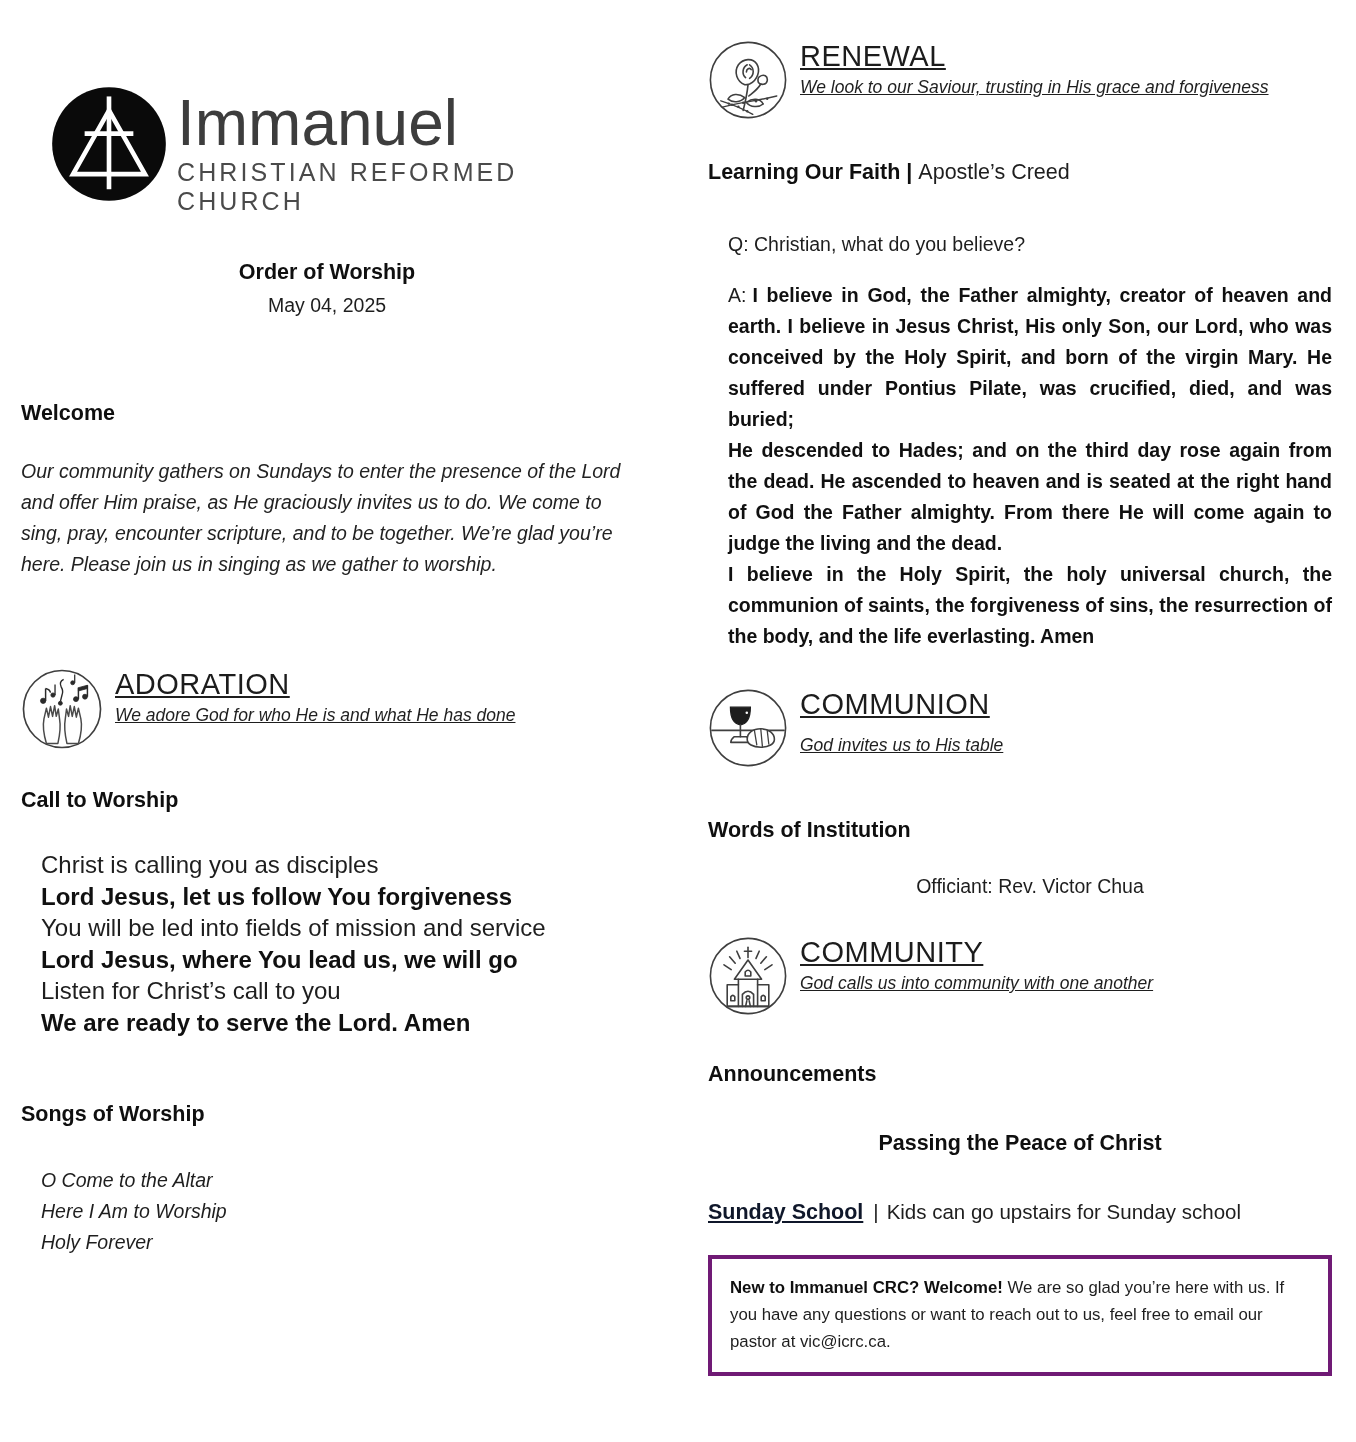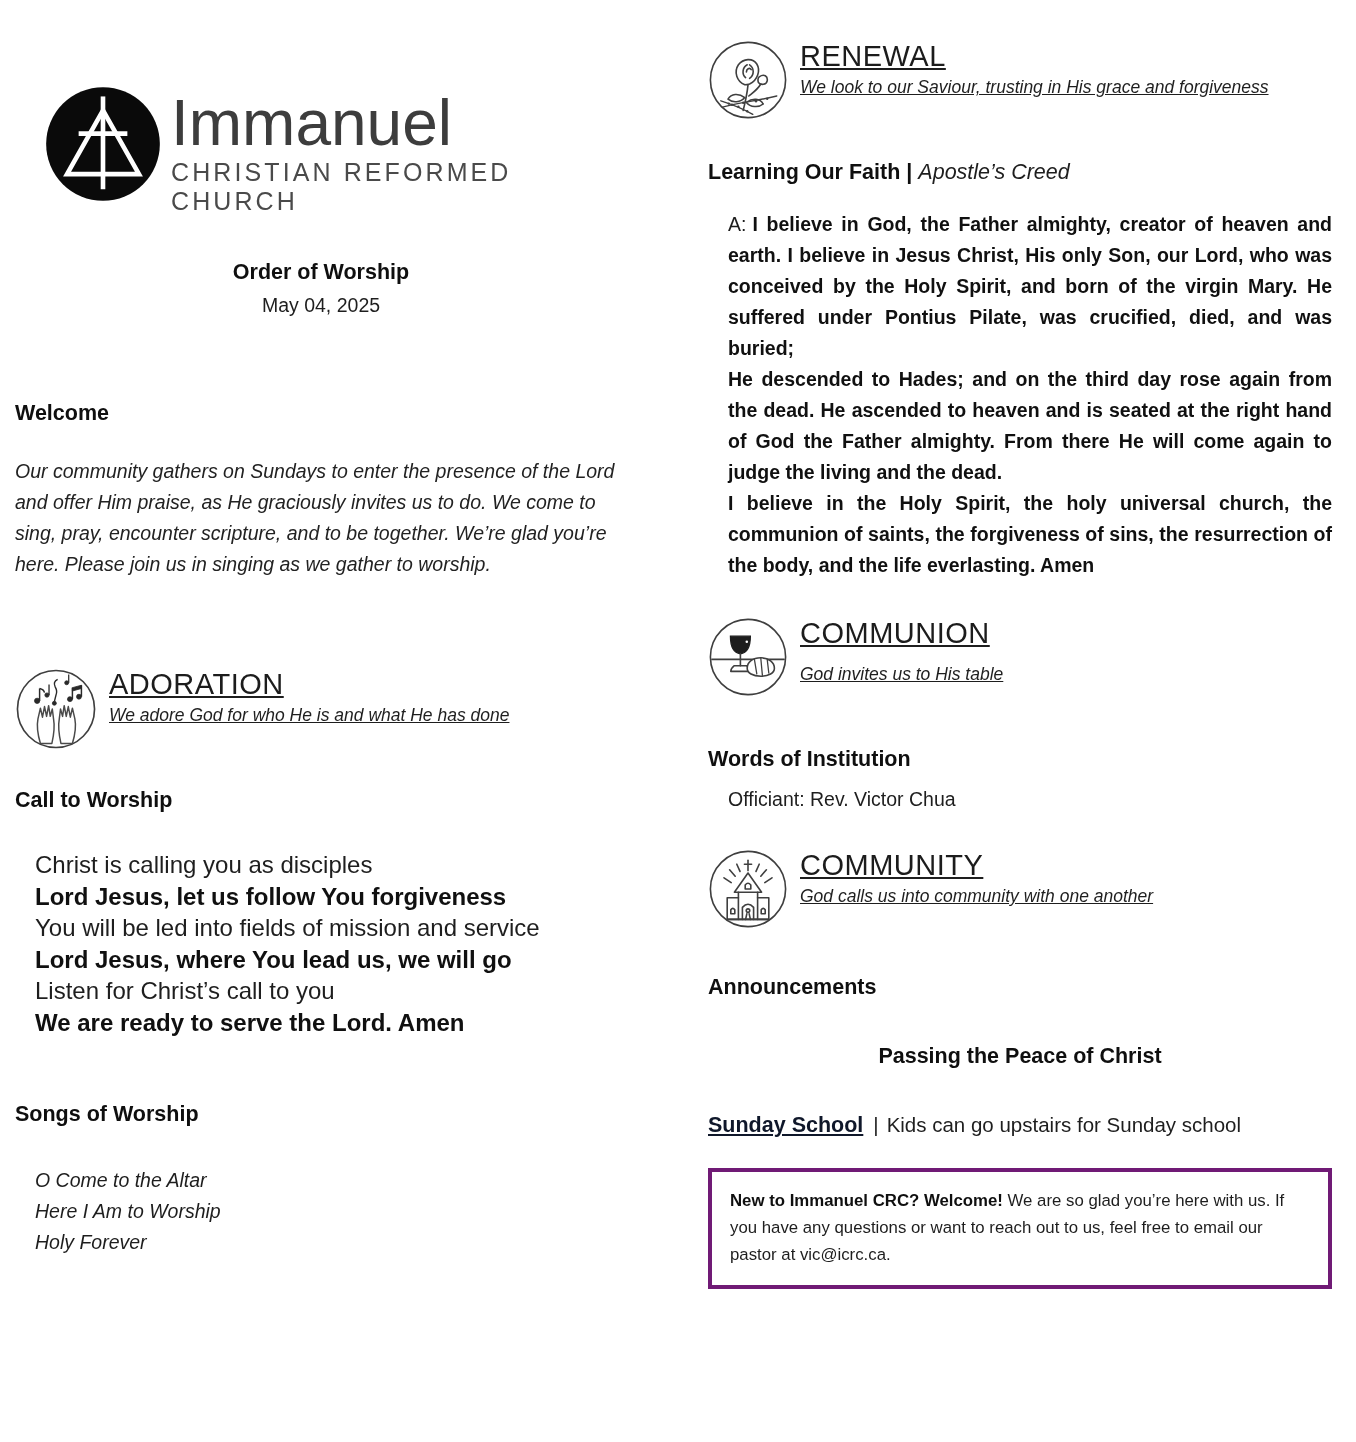--- a/index.html
+++ b/index.html
@@ -2,21 +2,21 @@
 <html><head>
 <meta charset="utf-8">
 <style>
   * { margin:0; padding:0; box-sizing:border-box; }
   html,body { background:#ffffff; }
   body {
     width:1356px; height:1442px; position:relative; overflow:hidden;
     font-family:"Liberation Sans", sans-serif; color:#1e1e1e;
   }
   .col { position:absolute; top:0; }
-  .col-left  { left:15px;  width:612px; }
+  .col-left  { left:21px;  width:612px; }
   .col-right { left:708px; width:624px; }
 
   
   .logo-row { margin-top:86px; padding-left:30px; display:flex; align-items:flex-start; }
   .logo-mark { width:116px; height:116px; flex:none; }
   .wordmark { margin-left:10px; margin-top:4px; }
   .brand-name { font-size:64px; line-height:1.05; font-weight:400; color:#3d3d3d; letter-spacing:0px; }
   .brand-tagline { font-size:25px; letter-spacing:3.1px; color:#4a4a4a; margin-top:1px; }
 
   .order-block { margin-top:44px; text-align:center; }
@@ -41,29 +41,29 @@
   .lines .line.bold { font-weight:700; color:#101010; }
   .ctw-lines { margin-top:36px; }
   .h-songs { margin-top:64px; }
   .songs { margin-top:38px; font-style:italic; font-size:19.5px; line-height:31px; white-space:pre-line; }
 
   
   .sec-renewal { margin-top:40px; }
   .learning { margin-top:36px; font-size:21.5px; }
   .learning .lbl { font-weight:700; color:#0f0f0f; }
   .learning .sep { font-weight:700; color:#0f0f0f; padding:0 6px; }
-  .learning .det { font-style:italic; }
+  .learning .det { }
   .q-line { margin-top:48px; font-size:19.5px; }
   .creed { margin-top:24px; font-size:19.5px; line-height:31px; text-align:justify; }
   .creed .prefix { font-weight:400; margin-right:6px; }
   .creed .creed-bold { font-weight:700; color:#101010; white-space:pre-line; }
 
   .sec-communion { margin-top:36px; }
   .h-woi { margin-top:46px; }
-  .officiant { margin-top:16px; font-size:19.5px; }
+  .officiant { margin-top:32px; font-size:19.5px;text-align:center; }
   .sec-community { margin-top:38px; }
   .h-ann { margin-top:42px; }
   .h-passing { margin-top:44px;text-align:center; }
   .sunday { margin-top:44px; font-size:20.5px; }
   .sunday .lbl { font-weight:700; font-size:21.5px; color:#0f172a;text-decoration:underline; }
   .sunday .sep { padding:0 8px 0 10px; }
 
   .welcome-box { margin-top:30px; border:4px solid #701a75; padding:15px 18px 17px; font-size:16.8px; line-height:27px; }
   .welcome-box .lead { font-weight:700; color:#0f0f0f; }
 
@@ -182,20 +182,21 @@
     <span class="sec-text">
       <div class="sec-title">RENEWAL</div>
       <div class="sec-sub">We look to our Saviour, trusting in His grace and forgiveness</div>
     </span>
   </div>
 
   <div class="learning">
     <span class="lbl">Learning Our Faith</span><span class="sep">|</span><span class="det">Apostle’s Creed</span>
   </div>
 
+  <div class="indent q-line">Q: Christian, what do you believe?</div>
 
   <div class="indent creed">
     <span class="prefix">A:</span><span class="creed-bold">I believe in God, the Father almighty, creator of heaven and earth. I believe in Jesus Christ, His only Son, our Lord, who was conceived by the Holy Spirit, and born of the virgin Mary. He suffered under Pontius Pilate, was crucified, died, and was buried;
 He descended to Hades; and on the third day rose again from the dead. He ascended to heaven and is seated at the right hand of God the Father almighty. From there He will come again to judge the living and the dead.
 I believe in the Holy Spirit, the holy universal church, the communion of saints, the forgiveness of sins, the resurrection of the body, and the life everlasting. Amen</span>
   </div>
 
   <div class="sec-header sec-communion">
     <span class="sec-icon">
       <svg viewBox="0 0 100 100" width="80" height="80">

